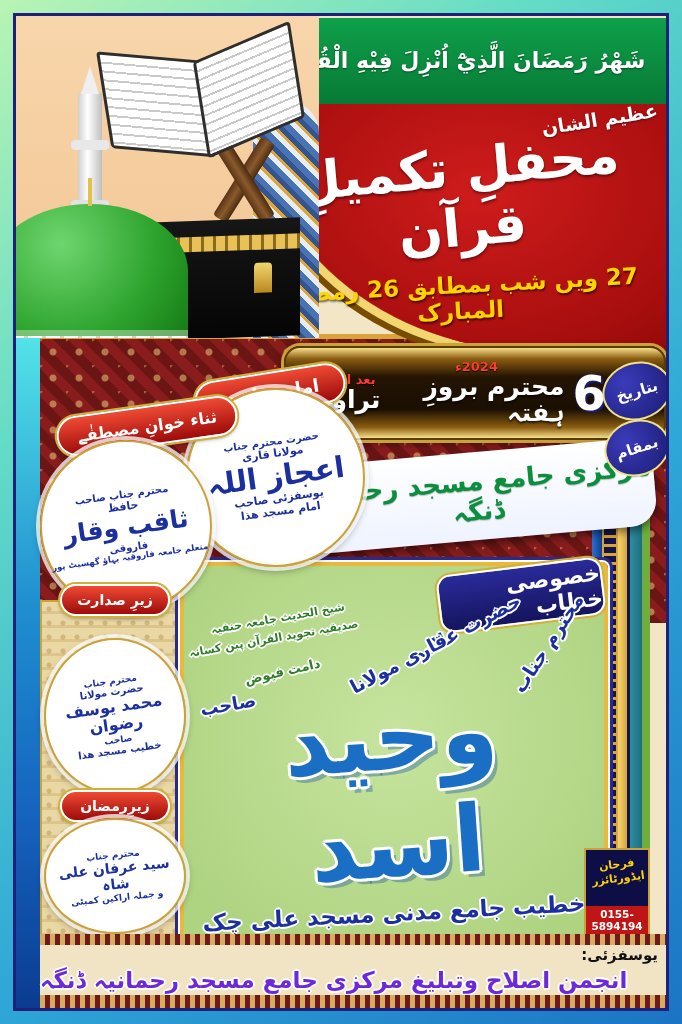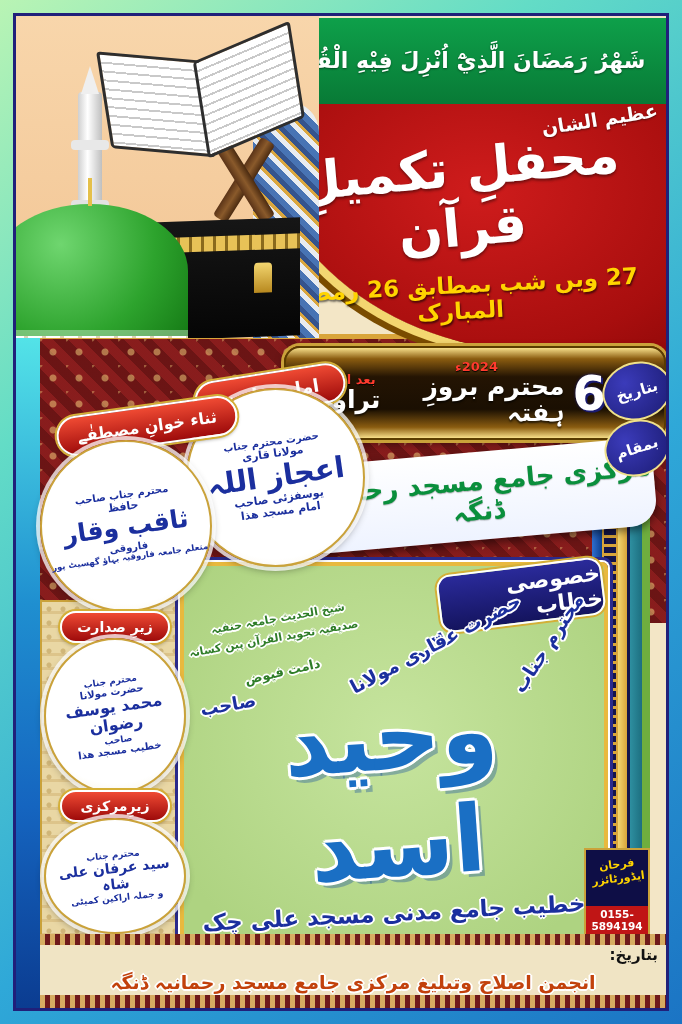--- a/index.html
+++ b/index.html
@@ -88,21 +88,21 @@
   .cstack{display:flex;flex-direction:column;align-items:center;line-height:1.15;color:#1b2f9e;transform:rotate(-8deg);text-align:center;}
   .cstack .s1{font-size:10px;font-weight:bold;}
   .cstack .nm{font-weight:bold;}
   .imam-badge{left:178px;top:356px;width:148px;height:36px;font-size:18px;transform:rotate(-9deg);}
   .imam-circle{left:170px;top:372px;width:175px;height:175px;}
   .imam-circle .nm{font-size:29px;}
   .sana-badge{left:40px;top:390px;width:178px;height:36px;font-size:16px;transform:rotate(-8deg);}
   .sana-circle{left:24px;top:424px;width:168px;height:168px;}
   .sana-circle .nm{font-size:25px;}
   .tiny{font-size:8.5px;font-weight:bold;}
-  .pres-badge{left:44px;top:595px;width:106px;height:28px;font-size:14px;}
+  .pres-badge{left:44px;top:568px;width:106px;height:28px;font-size:14px;}
   .pres-circle{left:28px;top:622px;width:138px;height:152px;}
   .pres-circle .nm{font-size:16px;}
   .sup-badge{left:44px;top:774px;width:106px;height:28px;font-size:14px;}
   .sup-circle{left:28px;top:802px;width:138px;height:112px;}
   .sup-circle .cstack{transform:rotate(-6deg);}
   .sup-circle .nm{font-size:14px;}
   .small9{font-size:9px;font-weight:bold;}
   .small10{font-size:10px;font-weight:bold;}
   .small11{font-size:11px;font-weight:bold;}
   
@@ -139,21 +139,21 @@
   .publisher{left:568px;top:832px;width:66px;height:88px;background:#0e0e46;border:2px solid #caa23a;
     display:flex;flex-direction:column;justify-content:space-between;box-sizing:border-box;}
   .pub-name{color:#ffd400;font-weight:bold;font-size:11px;text-align:center;transform:rotate(-7deg);padding-top:8px;line-height:1.25;}
   .pub-phone{background:#c01515;color:#fff;font-weight:bold;font-size:10.5px;text-align:center;padding:2px 0;direction:ltr;}
   
   .footer{left:24px;top:918px;width:626px;height:74px;background:#f0e4c4;}
   .carpet-strip{position:absolute;left:0;right:0;height:11px;background-color:#6f1a1a;
     background-image:repeating-linear-gradient(90deg,rgba(233,198,110,.85) 0 5px,transparent 5px 10px);}
   .cs-top{top:0;} .cs-bottom{bottom:0;height:13px;}
   .from-label{position:absolute;right:8px;top:12px;color:#111;font-weight:bold;font-size:15px;}
-  .org-line{position:absolute;left:0;right:0;bottom:15px;text-align:center;color:#c2410c;font-weight:bold;font-size:19px;}
+  .org-line{position:absolute;left:0;right:0;bottom:15px;text-align:left;color:#6d28d9;font-weight:bold;font-size:23px;}
 </style>
 </head>
 <body>
 
 <div class="poster">
   <div class="inner">
 
     <div class="abs carpet"></div>
     <div class="abs left-bar"></div>
     <div class="abs sidebar"></div>
@@ -252,35 +252,35 @@
     <div class="abs circle pres-circle">
       <div class="cstack">
         <span class="small9">محترم جناب</span>
         <span class="small10">حضرت مولانا</span>
         <span class="nm">محمد یوسف رضوان</span>
         <span class="small9">صاحب</span>
         <span class="small10">خطیب مسجد ھذا</span>
       </div>
     </div>
 
-    <div class="abs badge-red sup-badge">زیرِمرکزی</div>
+    <div class="abs badge-red sup-badge">زیرِرمضان</div>
     <div class="abs circle sup-circle">
       <div class="cstack">
         <span class="small9">محترم جناب</span>
         <span class="nm">سید عرفان علی شاہ</span>
         <span class="small9">و جملہ اراکین کمیٹی</span>
       </div>
     </div>
 
     <div class="abs publisher">
       <div class="pub-name">فرحان ایڈورٹائزر</div>
       <div class="pub-phone">0155-5894194</div>
     </div>
 
     <div class="abs footer">
       <div class="carpet-strip cs-top"></div>
-      <div class="from-label">بتاریخ:</div>
+      <div class="from-label">یوسفزئی:</div>
       <div class="org-line ow">انجمن اصلاح وتبلیغ مرکزی جامع مسجد رحمانیہ ڈنگہ</div>
       <div class="carpet-strip cs-bottom"></div>
     </div>
 
   </div>
 </div>
 
 </body></html>

